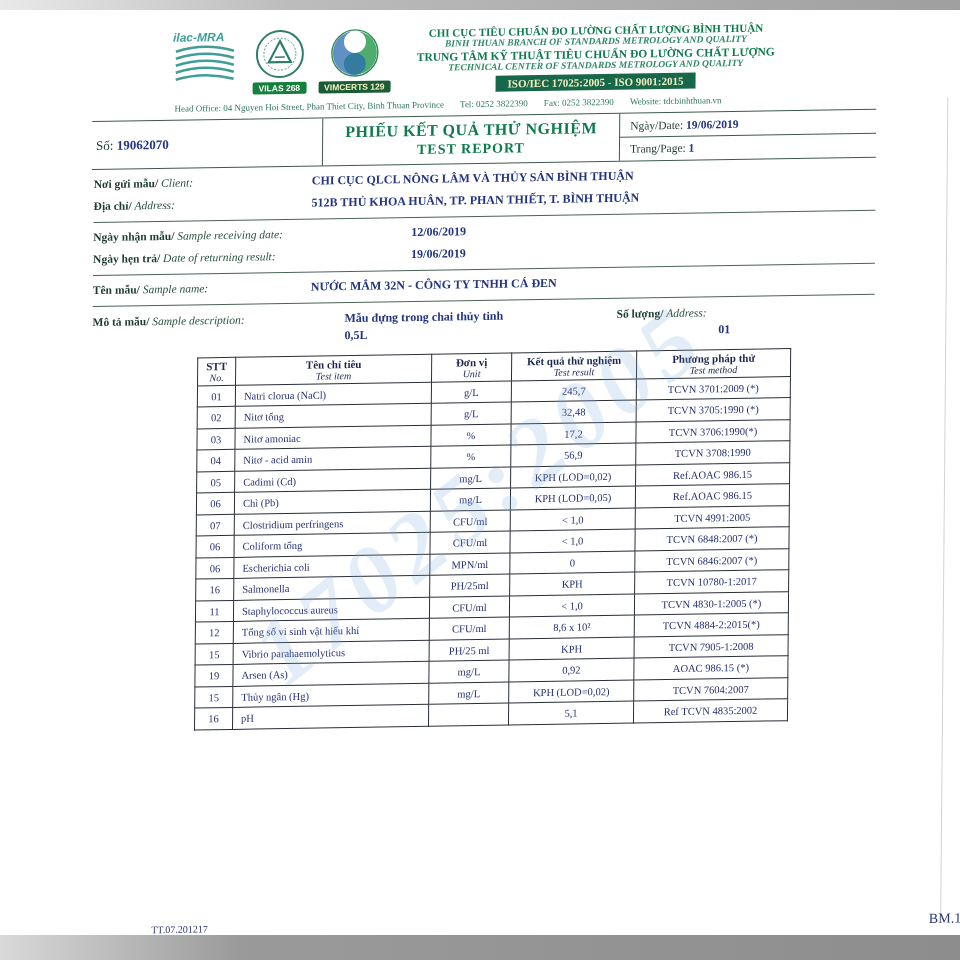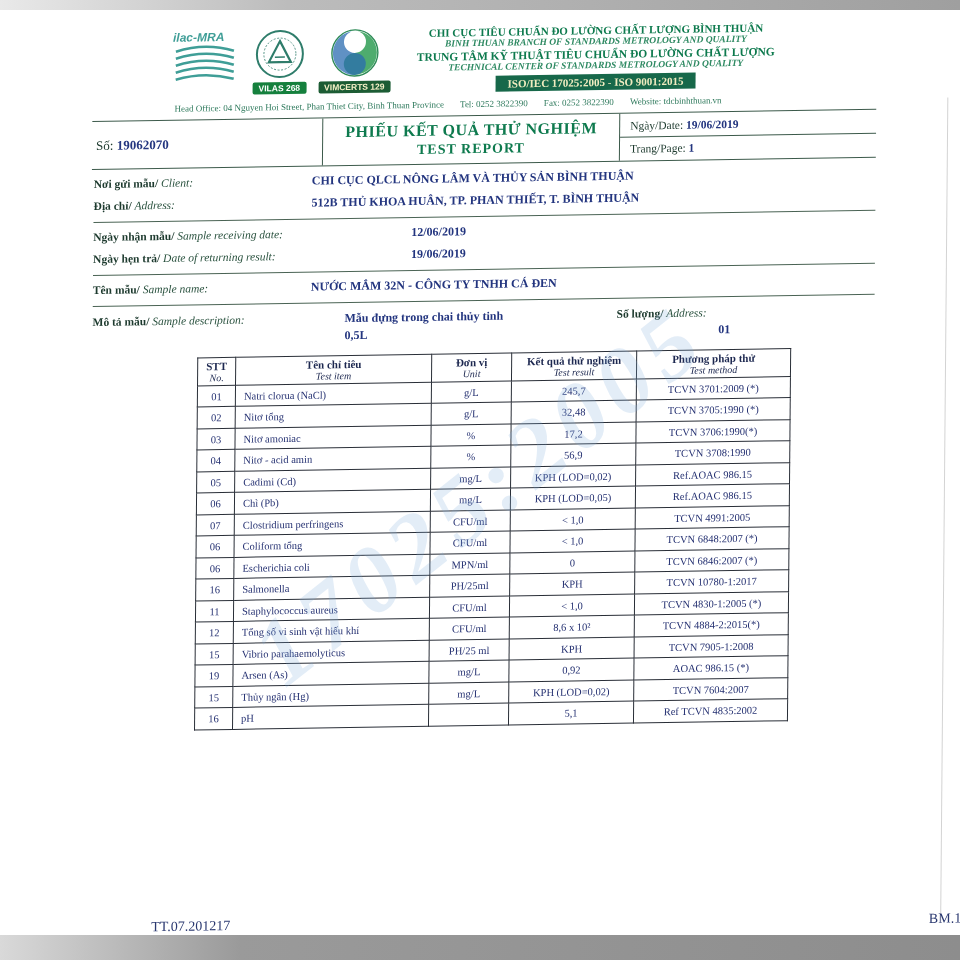--- a/index.html
+++ b/index.html
@@ -75,21 +75,21 @@
   
   table.results{border-collapse:collapse;margin:10px 0 0 197px;
     font-size:10.5px;color:#243071;table-layout:fixed}
   .results th,.results td{border:1px solid #2a2f38}
   .results th{padding:2px 2px;vertical-align:middle}
   .th-vi{font-weight:bold;font-size:11px;color:#1d2850}
   .th-en{font-style:italic;font-weight:normal;font-size:10px;color:#1d2850}
   .results td{height:21.5px;padding:1px 4px;text-align:center}
   .results td.c1{text-align:left;padding-left:8px}
 
-  .footer-left{position:absolute;left:156px;bottom:4px;font-size:14px;color:#2a3870}
+  .footer-left{position:absolute;left:156px;bottom:4px;font-size:10px;color:#2a3870}
   .footer-right{position:absolute;right:-6px;bottom:0;font-size:14px;color:#2a3870}
 </style>
 </head>
 <body>
 
 <div class="strip-top"></div>
 <div class="strip-bottom"></div>
 
 <div class="doc">
 

